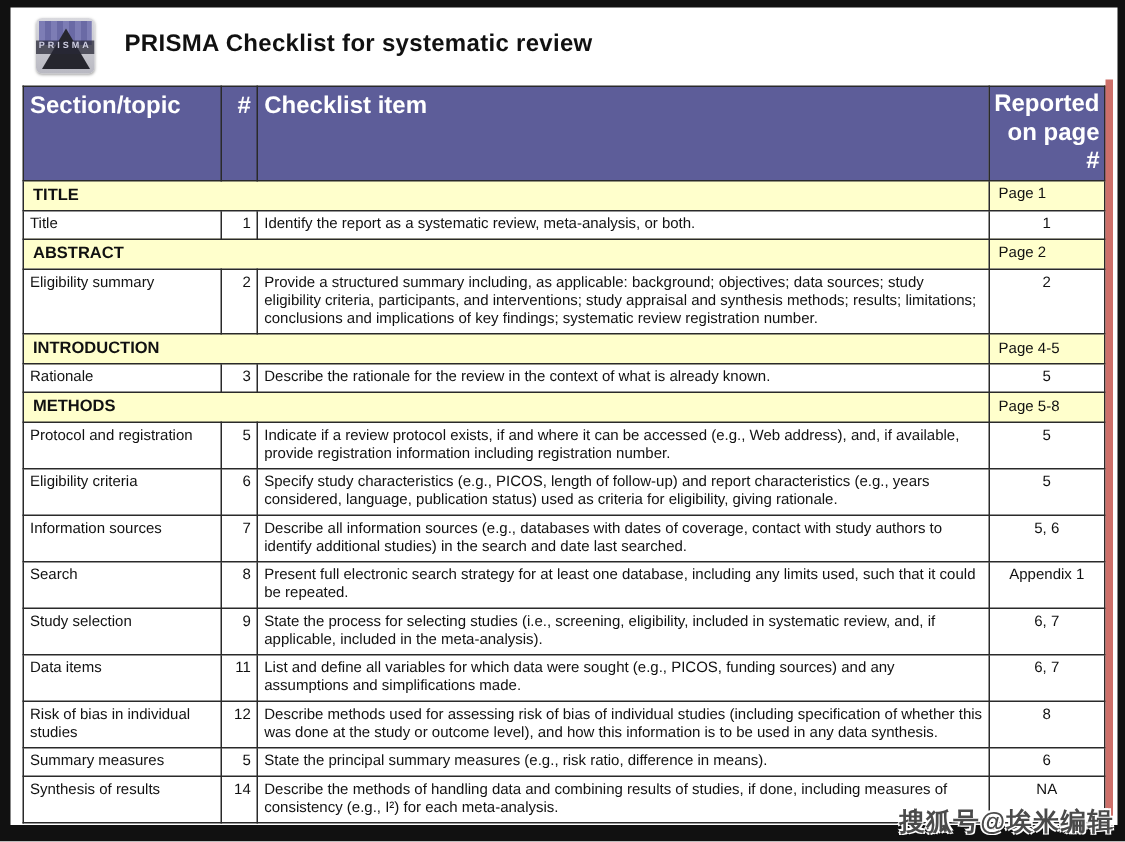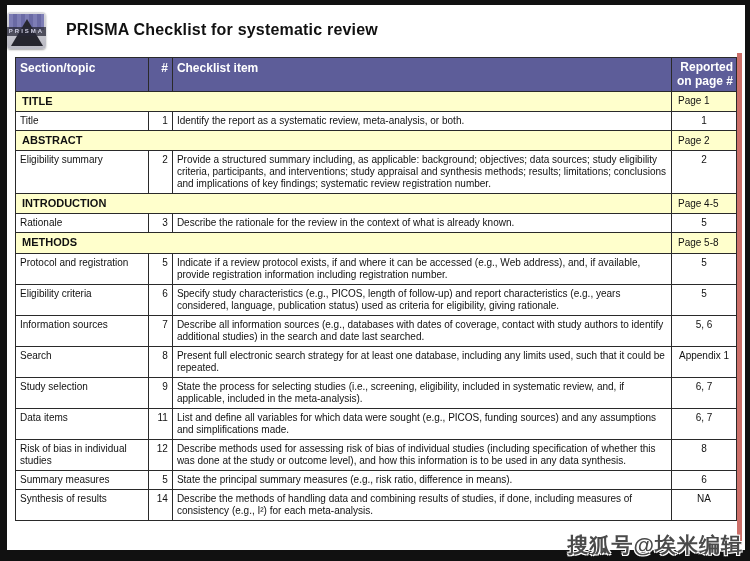--- a/index.html
+++ b/index.html
@@ -12,21 +12,21 @@
     position: relative;
     width: 750px; height: 561px;
     background: #ffffff;
     border-style: solid;
     border-color: #111111;
     border-width: 5px 5px 11px 7px;
     overflow: visible;
   }
   
   .page-header {
-    position: absolute; top: 2px; left: 0;
+    position: absolute; top: 2px; left: 17px;
     display: flex; align-items: center; gap: 20px;
     height: 46px;
   }
   .logo {
     position: relative;
     width: 39px; height: 37px;
     border-radius: 4px;
     background: linear-gradient(#d9d9de, #b9b9c2);
     box-shadow: 0 1px 2px rgba(0,0,0,.35);
     overflow: hidden;
@@ -72,21 +72,21 @@
   th.col-num   { width: 24px; }
   th.col-item  { width: 500px; }
   th.col-page  { width: 65px; }
   thead th {
     background: #5d5d99;
     color: #ffffff;
     font-weight: bold;
     text-align: left;
     vertical-align: middle;
     padding: 3px 5px;
-    font-size: 12px;
+    font-size: 16px;
   }
   thead th.col-num { text-align: right; }
   thead th.col-page { text-align: right; padding: 2px 3px; }
   tr.section-row td {
     background: #ffffcc;
     font-weight: bold;
     font-size: 11px;
     padding: 3px 6px;
   }
   tr.section-row td.pg {
@@ -102,21 +102,21 @@
     position: absolute;
     left: 730px; top: 48px;
     width: 5px; height: 492px;
     background: #c4564f;
     opacity: .85;
   }
   
   .watermark {
     position: absolute;
     right: 2px; bottom: -9px;
-    font-size: 21px; font-weight: bold;
+    font-size: 17px; font-weight: bold;
     color: #4a4a4a;
     letter-spacing: 1px;
     text-shadow:
       -1px -1px 0 #ffffff, 1px -1px 0 #ffffff,
       -1px  1px 0 #ffffff, 1px  1px 0 #ffffff;
     z-index: 5;
   }
 </style>
 </head>
 <body>

